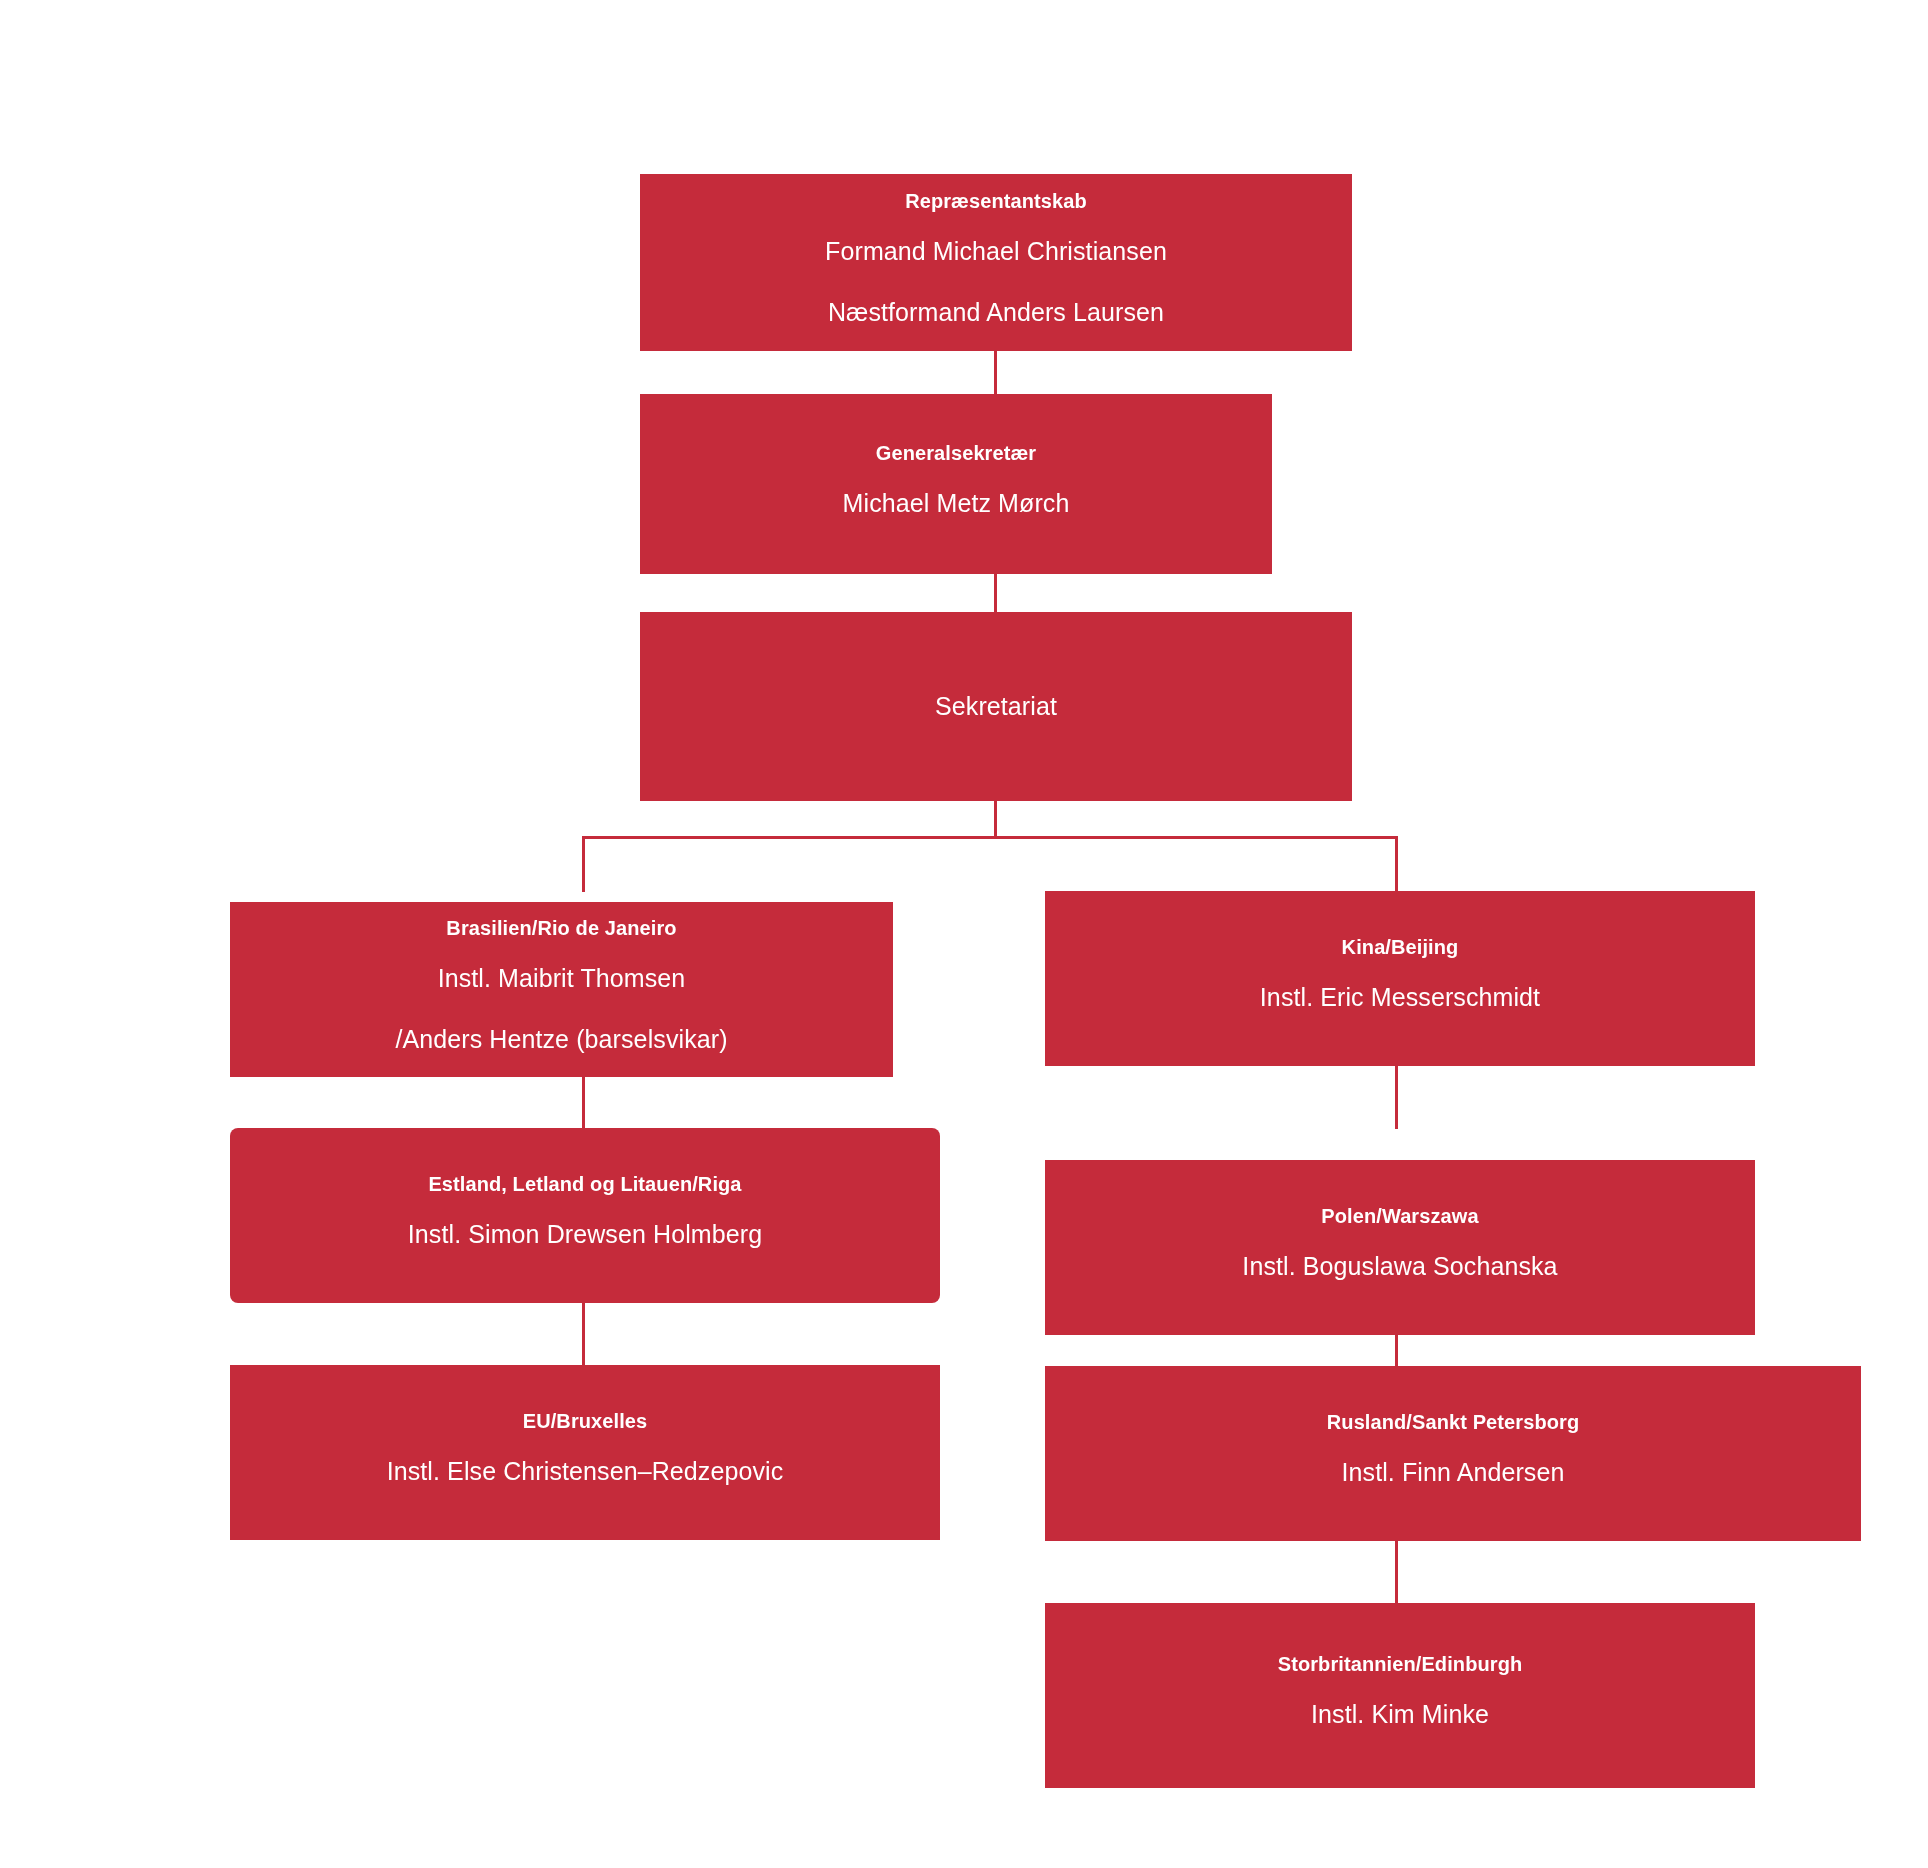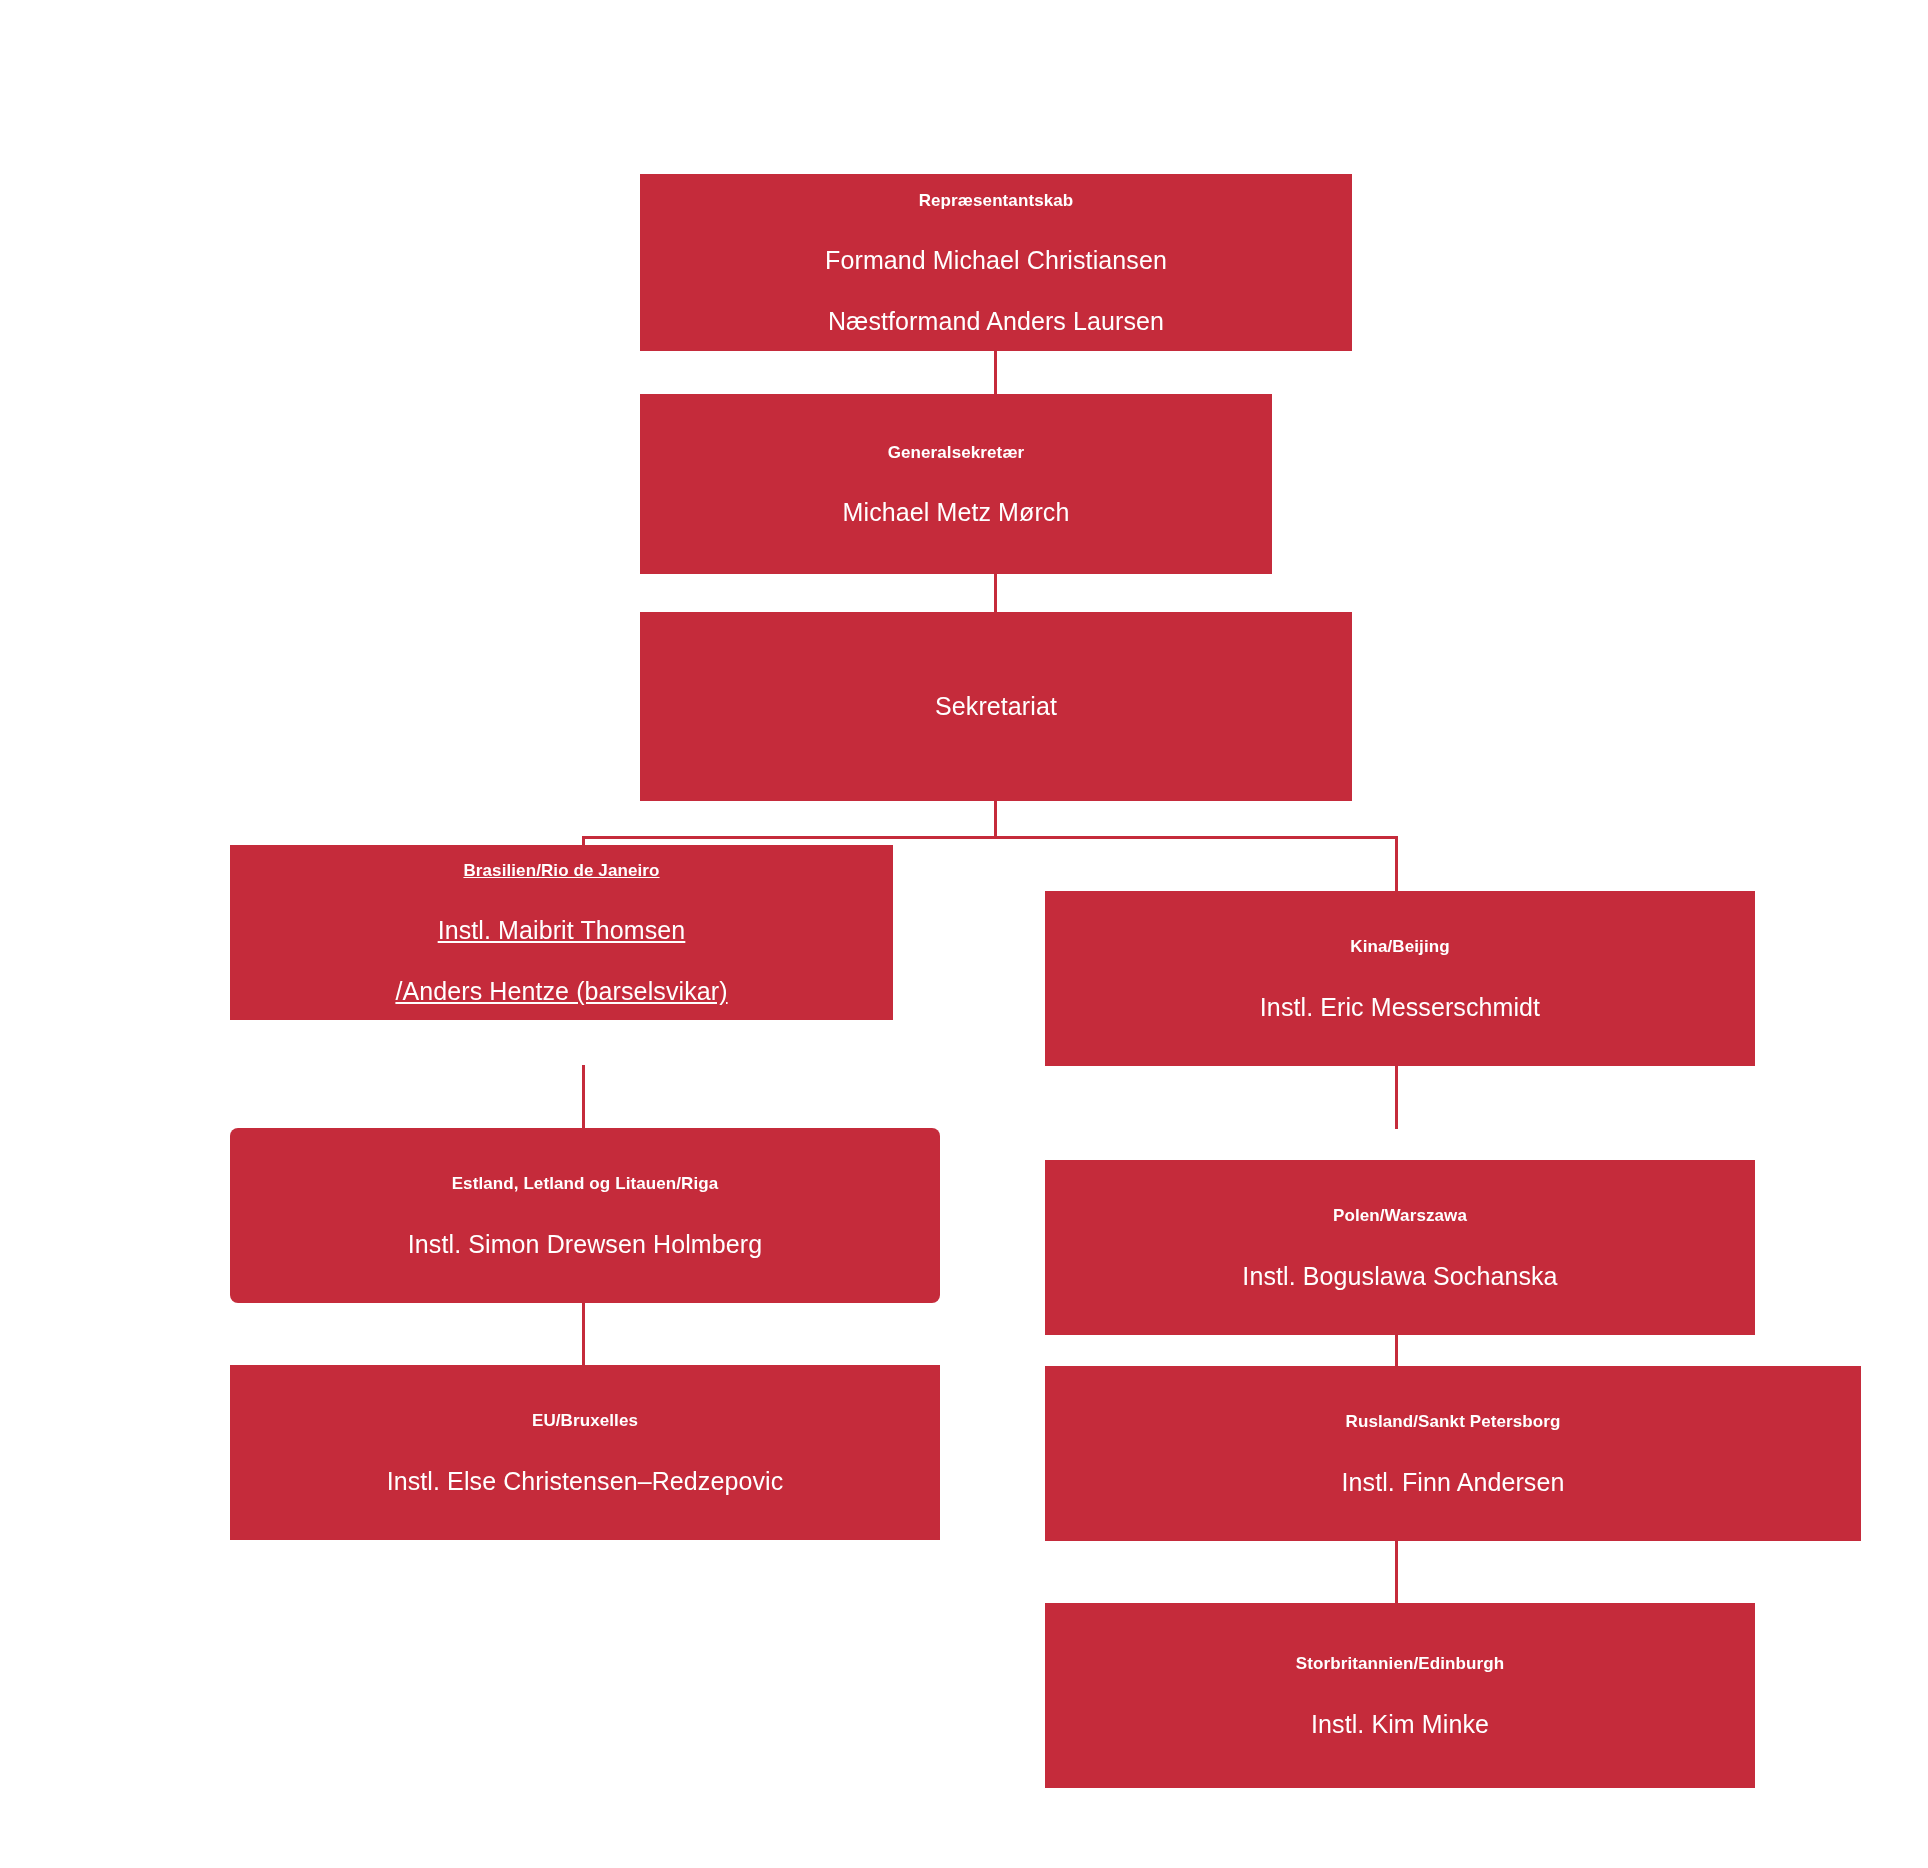--- a/index.html
+++ b/index.html
@@ -27,23 +27,23 @@
     display: flex;
     flex-direction: column;
     align-items: center;
     justify-content: center;
     text-align: center;
     padding: 8px 24px;
     line-height: 1.40;
   }
   .node .title {
     font-weight: bold;
-    font-size: 17px;
+    font-size: 20px;
     letter-spacing: 0.1px;
-    margin: 16px;
+    margin: 4px;
     padding: 0 0 2px 0;
   }
   .node .line {
     font-weight: normal;
     font-size: 25px;
     letter-spacing: 0.1px;
     margin: 12px;
     padding: 1px 0;
   }
   .node.plain .line {
@@ -90,21 +90,21 @@
 
   <div class="node" style="left:640px; top:394px; width:632px; height:180px;">
     <div class="title">Generalsekretær</div>
     <div class="line">Michael Metz Mørch</div>
   </div>
 
   <div class="node plain" style="left:640px; top:612px; width:712px; height:189px;">
     <div class="line">Sekretariat</div>
   </div>
 
-  <div class="node" style="left:230px; top:845px; width:663px; height:175px;text-decoration:underline;">
+  <div class="node" style="left:230px; top:902px; width:663px; height:175px;">
     <div class="title">Brasilien/Rio de Janeiro</div>
     <div class="line">Instl. Maibrit Thomsen</div>
     <div class="line">/Anders Hentze (barselsvikar)</div>
   </div>
 
   <div class="node" style="left:230px; top:1128px; width:710px; height:175px;border-radius:8px;">
     <div class="title">Estland, Letland og Litauen/Riga</div>
     <div class="line">Instl. Simon Drewsen Holmberg</div>
   </div>
 

